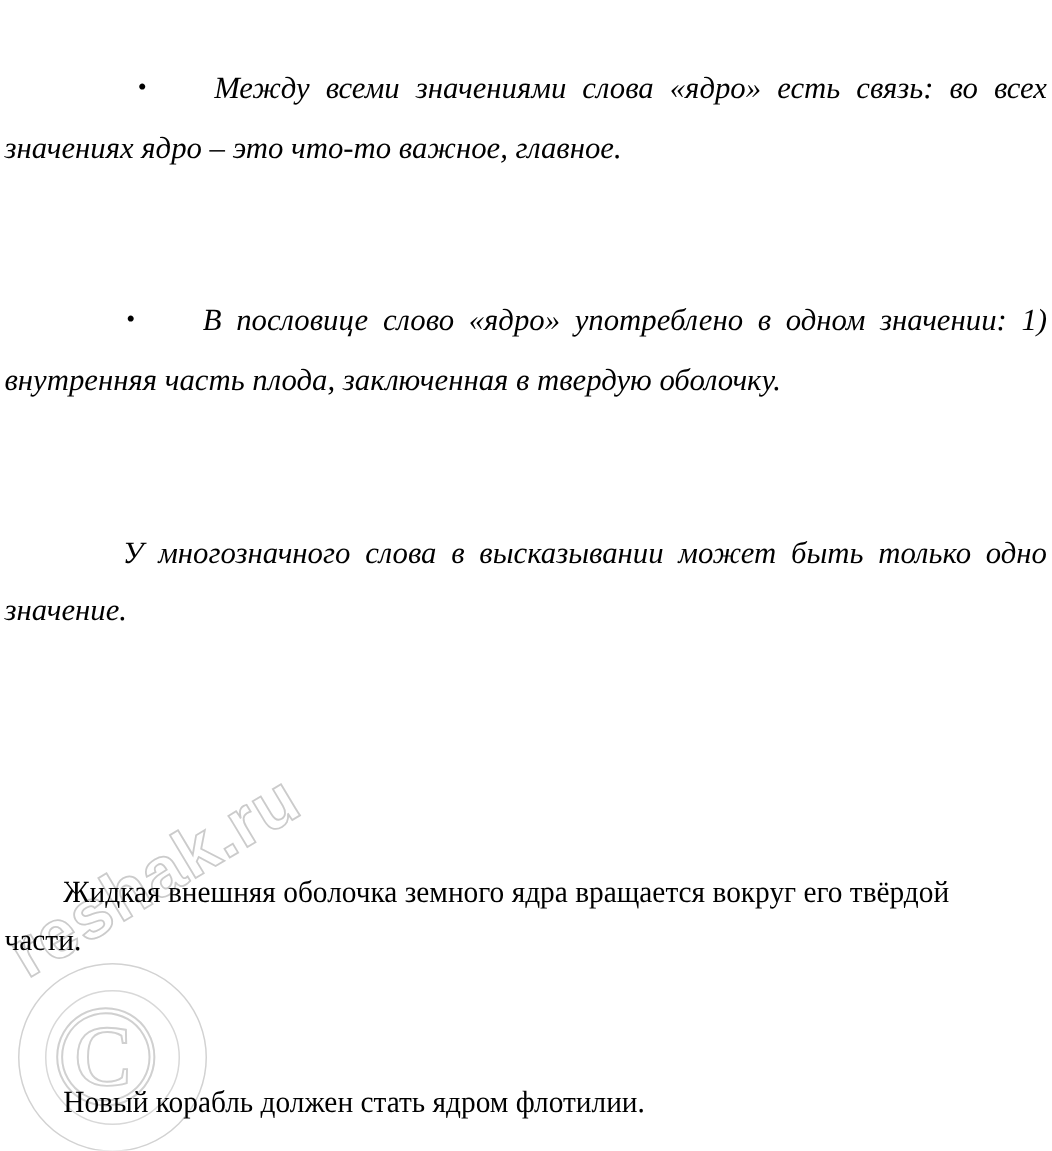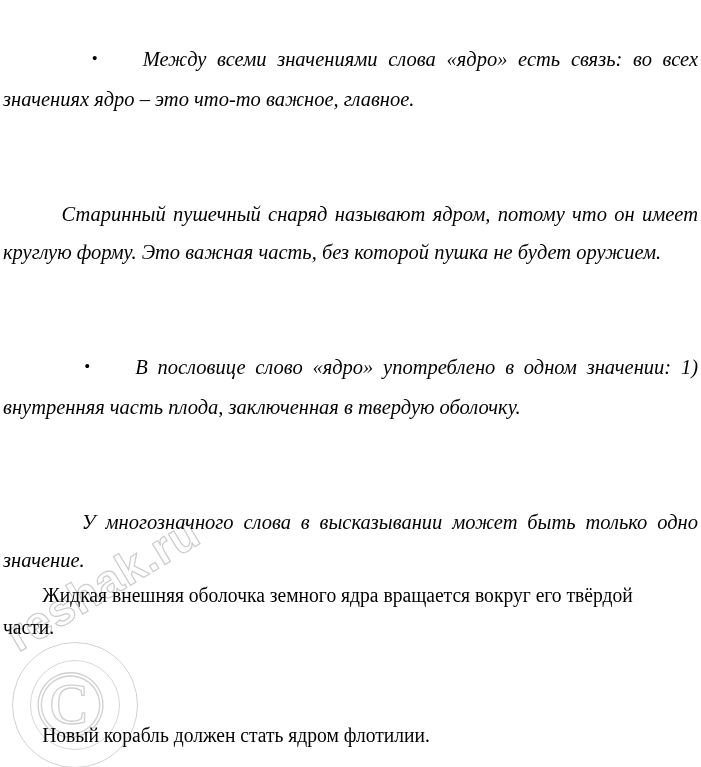--- a/index.html
+++ b/index.html
@@ -159,23 +159,20 @@
 
   <div class="content">
 
     <div class="block-italic" id="italic-block">
 
       <p class="para bulleted last-line-left" style="margin-top:2px;">
         <span class="bullet"></span><span>Между всеми значениями слова «ядро» есть связь: во всех значениях ядро – это что-то важное, главное.</span>
       </p>
 
 
-      <p class="para last-line-left" style="margin-top:0px;">
-        <span>Старинный пушечный снаряд называют ядром, потому что он имеет круглую форму. Это важная часть, без которой пушка не будет оружием.</span>
-      </p>
 
       <p class="para bulleted last-line-left" style="margin-top:0px;">
         <span class="bullet"></span><span>В пословице слово «ядро» употреблено в одном значении: 1) внутренняя часть плода, заключенная в твердую оболочку.</span>
       </p>
 
       <p class="para last-line-left" style="margin-top:0px;">
         <span>У многозначного слова в высказывании может быть только одно значение.</span>
       </p>
 
     </div>

